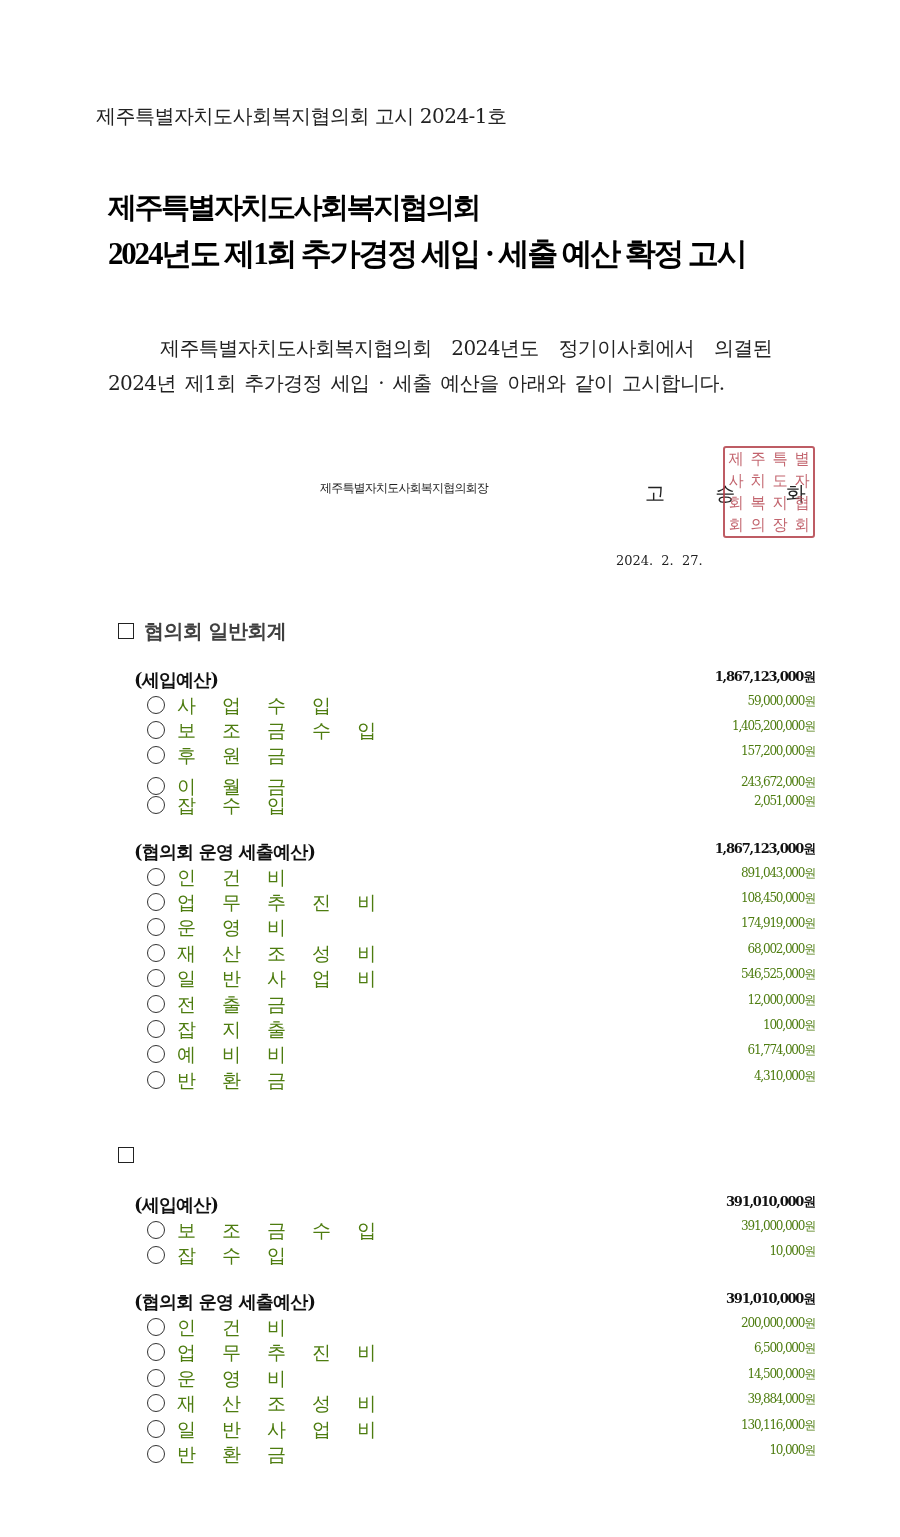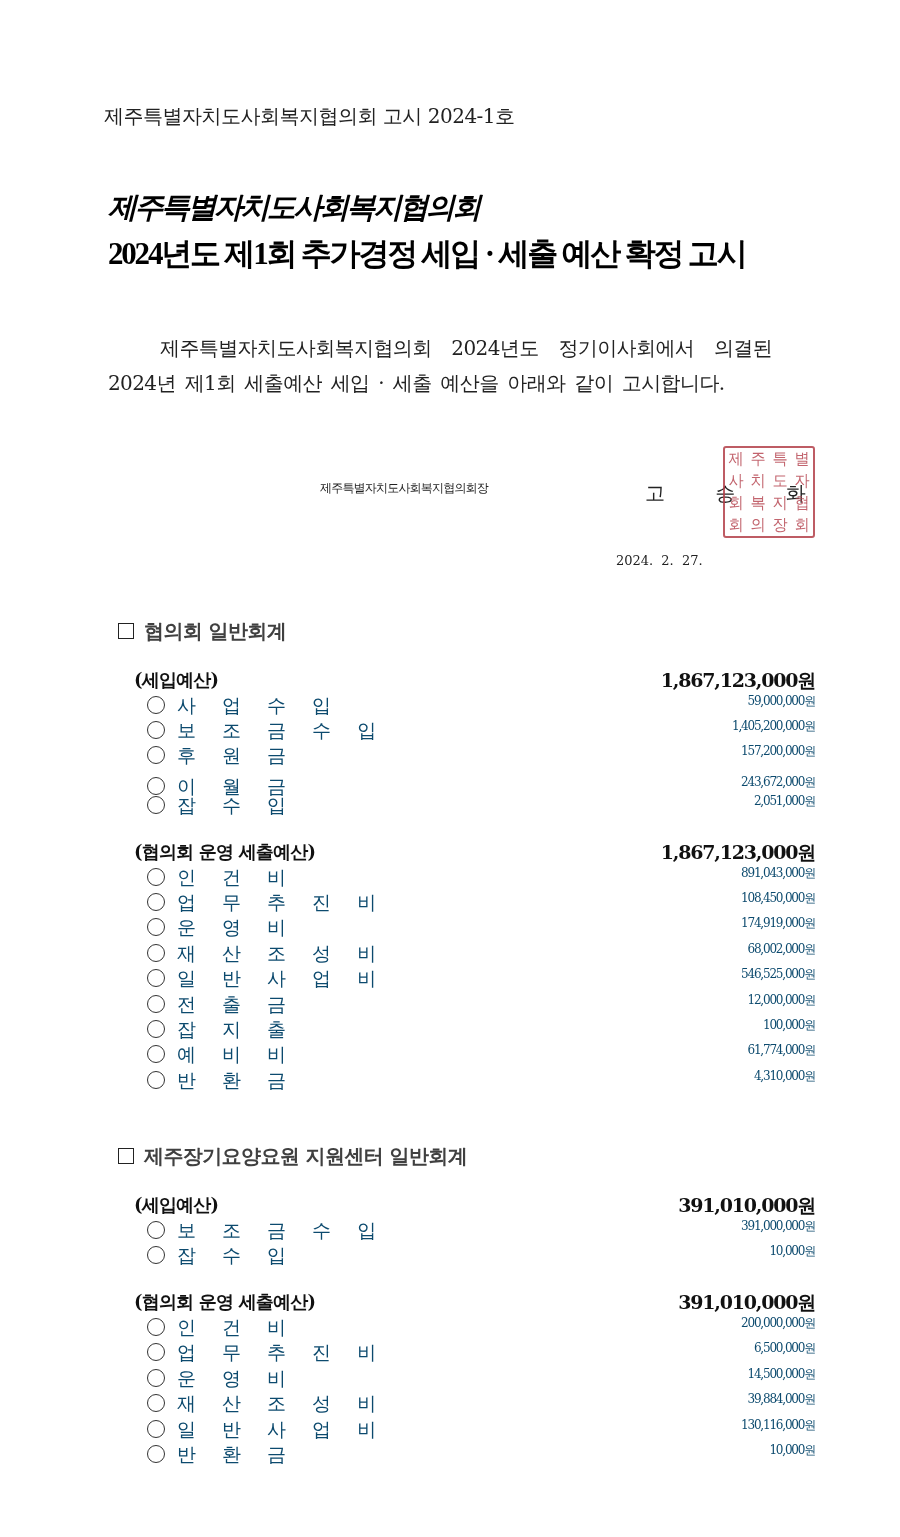--- a/index.html
+++ b/index.html
@@ -2,56 +2,56 @@
 <html><head>
   <meta charset="utf-8">
   <style>
     html, body { margin: 0; padding: 0; background: #ffffff; }
     body {
       width: 900px; height: 1537px; position: relative; overflow: hidden;
       font-family: "DejaVu Serif", "Liberation Serif", serif;
       color: #1a1a1a;
     }
     .abs { position: absolute; white-space: nowrap; }
-    .notice-no { left: 104px; top: 103px; font-size: 20px; letter-spacing: -0.5px; color: #222; }
-    .title1 { left: 108px; top: 188px; font-family: "DejaVu Sans", sans-serif; font-weight: bold; font-size: 29px; letter-spacing: -2.5px; color: #000; font-style: italic; }
+    .notice-no { left: 96px; top: 103px; font-size: 20px; letter-spacing: -0.5px; color: #222; }
+    .title1 { left: 108px; top: 188px; font-family: "DejaVu Sans", sans-serif; font-weight: bold; font-size: 29px; letter-spacing: -2.5px; color: #000; }
     .title2 { left: 108px; top: 233px; font-family: Liberation Serif, serif; font-weight: bold; font-size: 31px; letter-spacing: -2.2px; color: #000; }
     .body1 { left: 160px; top: 335px; font-size: 20px; word-spacing: 14px; letter-spacing: -0.6px; color: #222; }
     .body2 { left: 108px; top: 370px; font-size: 20px; letter-spacing: -0.6px; word-spacing: 3px; color: #222; }
     .signer { left: 320px; top: 480px; font-size: 12px; letter-spacing: -0.8px; color: #222; }
     .signer-name { left: 645px; top: 480px; font-size: 20px; letter-spacing: 22px; color: #222; }
     .date { left: 616px; top: 553px; font-size: 13px; color: #222; word-spacing: 4px; }
     .seal {
       left: 723px; top: 446px; width: 88px; height: 88px;
       border: 2px solid #b3404a; border-radius: 3px;
       display: grid; grid-template-columns: repeat(4, 1fr); grid-template-rows: repeat(4, 1fr);
       color: #b84a55; font-size: 16px; font-family: "DejaVu Sans", sans-serif;
       text-align: center; line-height: 21px; opacity: 0.85;
     }
     .seal span { display: block; transform: scaleX(0.95); }
     .section-head { font-size: 20px; font-weight: bold; letter-spacing: -0.6px; color: #404040; }
     .checkbox { display: inline-block; width: 14px; height: 14px; border: 1.6px solid #222; margin-right: 10px; vertical-align: -1px; }
     .sub-head { font-size: 18px; font-weight: bold; letter-spacing: -0.8px; color: #111; }
-    .row { position: absolute; left: 147px; width: 668px; height: 25px; font-size: 19px; color: #0c4a6e; }
+    .row { position: absolute; left: 147px; width: 668px; height: 25px; font-size: 19px; color: #4d7c0f; }
     .row .bullet { display: inline-block; width: 16px; height: 16px; border: 1.4px solid #333; border-radius: 50%; vertical-align: -2px; margin-right: 12px; }
     .row .label { letter-spacing: 10px; }
     .row .amt { position: absolute; right: 0; top: 0; font-size: 12px; letter-spacing: -1.2px; }
     .total-row { position: absolute; left: 134px; width: 681px; height: 25px; }
-    .total-row .amt { position: absolute; right: 0; top: 0; font-size: 19px; font-weight: bold; letter-spacing: -1.2px; color: #111; }
+    .total-row .amt { position: absolute; right: 0; top: 0; font-size: 13px; font-weight: bold; letter-spacing: -1.2px; color: #111; }
   </style>
 </head>
 <body>
 
 <div class="abs notice-no">제주특별자치도사회복지협의회 고시 2024-1호</div>
 
 <div class="abs title1">제주특별자치도사회복지협의회</div>
 <div class="abs title2">2024년도 제1회 추가경정 세입 · 세출 예산 확정 고시</div>
 
 <div class="abs body1">제주특별자치도사회복지협의회 2024년도 정기이사회에서 의결된</div>
-<div class="abs body2">2024년 제1회 세출예산 세입 · 세출 예산을 아래와 같이 고시합니다.</div>
+<div class="abs body2">2024년 제1회 추가경정 세입 · 세출 예산을 아래와 같이 고시합니다.</div>
 
 <div class="abs signer">제주특별자치도사회복지협의회장</div>
 <div class="abs signer-name">고 승 화</div>
 
 <div class="abs seal">
   <span>제</span>
   <span>주</span>
   <span>특</span>
   <span>별</span>
   <span>사</span>
@@ -94,21 +94,21 @@
 <div class="row" style="top:890px;"><span class="bullet"></span><span class="label">업 무 추 진 비</span><span class="amt">108,450,000원</span></div>
 <div class="row" style="top:915px;"><span class="bullet"></span><span class="label">운 영 비</span><span class="amt">174,919,000원</span></div>
 <div class="row" style="top:941px;"><span class="bullet"></span><span class="label">재 산 조 성 비</span><span class="amt">68,002,000원</span></div>
 <div class="row" style="top:966px;"><span class="bullet"></span><span class="label">일 반 사 업 비</span><span class="amt">546,525,000원</span></div>
 <div class="row" style="top:992px;"><span class="bullet"></span><span class="label">전 출 금</span><span class="amt">12,000,000원</span></div>
 <div class="row" style="top:1017px;"><span class="bullet"></span><span class="label">잡 지 출</span><span class="amt">100,000원</span></div>
 <div class="row" style="top:1042px;"><span class="bullet"></span><span class="label">예 비 비</span><span class="amt">61,774,000원</span></div>
 <div class="row" style="top:1068px;"><span class="bullet"></span><span class="label">반 환 금</span><span class="amt">4,310,000원</span></div>
 
 <div class="abs section-head" style="left:118px; top:1143px;">
-  <span class="checkbox"></span><span>제주장기요양요원 지원센터 일반회계</span>
+  <span class="checkbox"></span>
 </div>
 
 <div class="total-row" style="top:1193px;">
   <span class="sub-head">(세입예산)</span>
   <span class="amt">391,010,000원</span>
 </div>
 
 <div class="row" style="top:1218px;"><span class="bullet"></span><span class="label">보 조 금 수 입</span><span class="amt">391,000,000원</span></div>
 <div class="row" style="top:1243px;"><span class="bullet"></span><span class="label">잡 수 입</span><span class="amt">10,000원</span></div>
 

